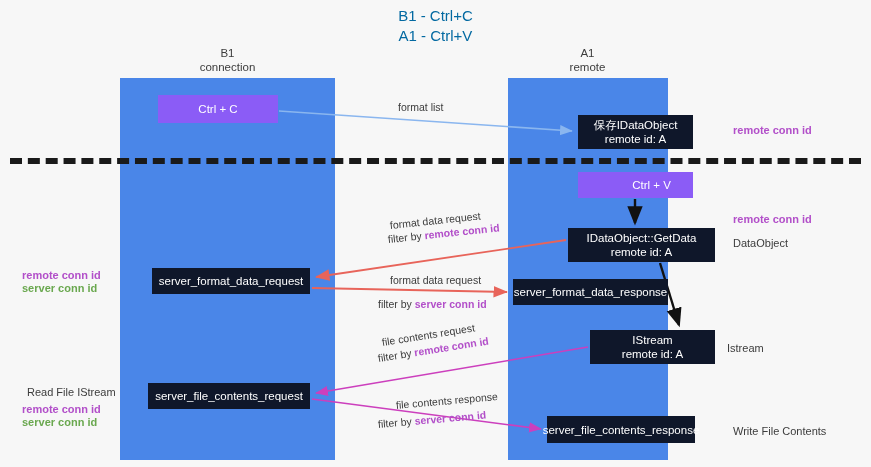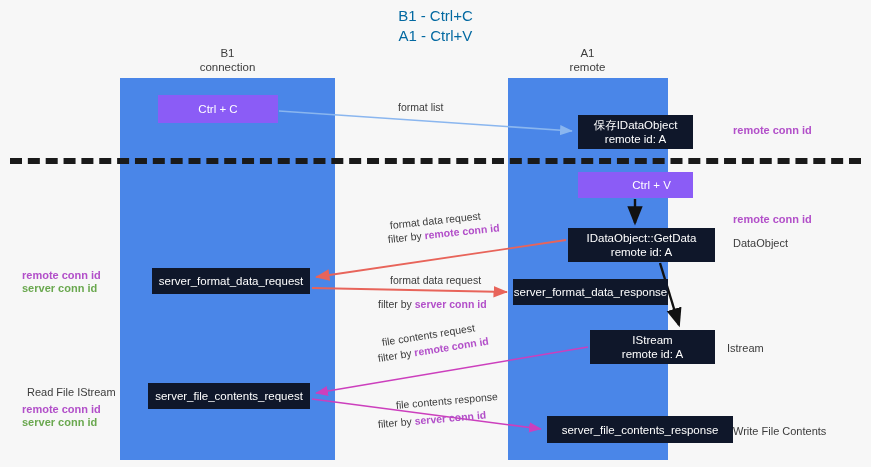--- a/index.html
+++ b/index.html
@@ -44,21 +44,21 @@
   .node.orange{background:#0f172a;}
 
   #n-ctrlc{left:158px;top:95px;width:120px;height:28px;}
   #n-save{left:578px;top:115px;width:115px;height:34px;}
   #n-ctrlv{left:578px;top:172px;width:115px;height:26px;padding-left:36px;}
   #n-getdata{left:568px;top:228px;width:147px;height:34px;}
   #n-fmtreq{left:152px;top:268px;width:158px;height:26px;}
   #n-fmtresp{left:513px;top:279px;width:155px;height:26px;}
   #n-istream{left:590px;top:330px;width:125px;height:34px;}
   #n-filereq{left:148px;top:383px;width:162px;height:26px;}
-  #n-fileresp{left:547px;top:416px;width:186px;height:27px;}
+  #n-fileresp{left:547px;top:416px;width:148px;height:27px;}
 
   
   .side{
     position:absolute;font-size:11px;line-height:14px;white-space:nowrap;
   }
   .purple{color:#b24fc9;font-weight:bold;}
   .greenid{color:#6aa84f;font-weight:bold;}
   .plain{color:#3c3c3c;}
 
   #s-remote1{left:733px;top:123px;}

